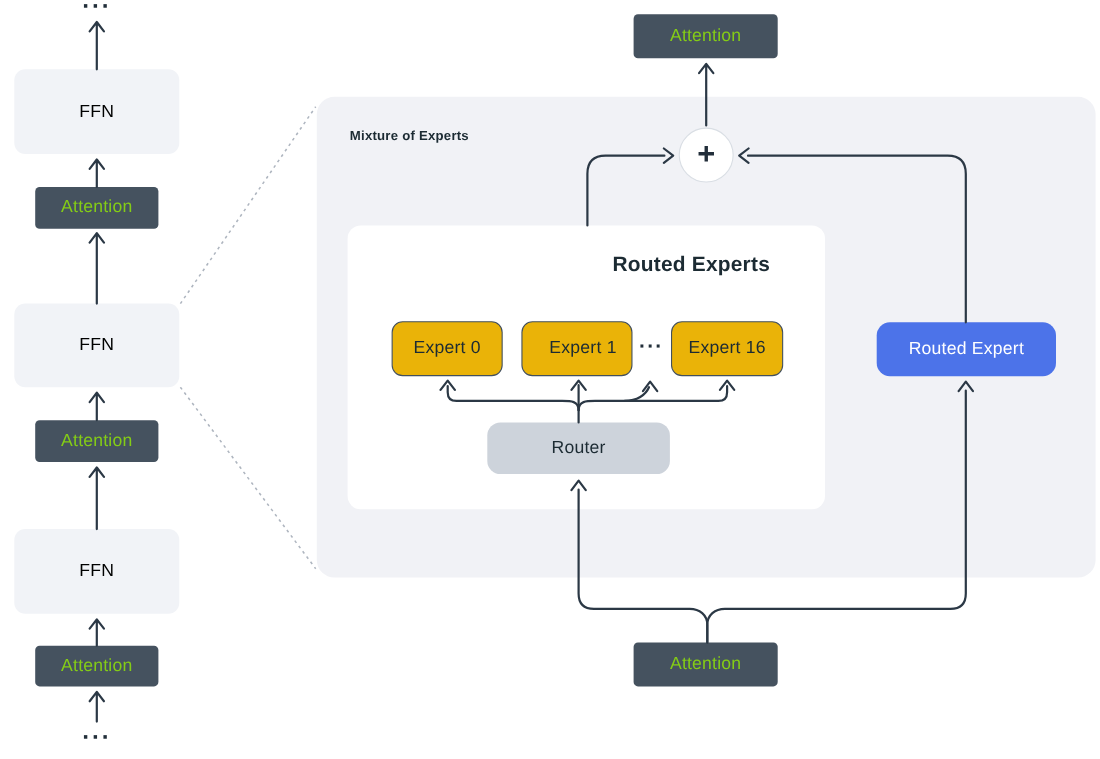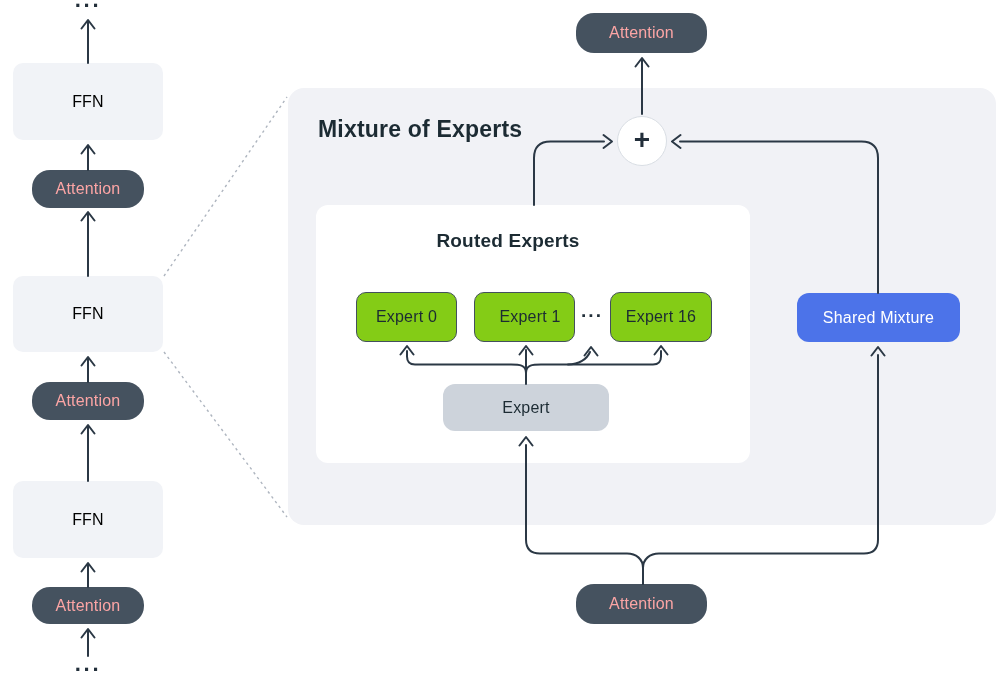--- a/index.html
+++ b/index.html
@@ -15,22 +15,22 @@
   .box {
     position: absolute;
     display: flex;
     align-items: center;
     justify-content: center;
     font-size: 16px;
     letter-spacing: 0.2px;
     white-space: nowrap;
   }
   .light-box  { background: #f1f3f7; border-radius: 10px; color: #000000; }
-  .dark-box   { background: #45525f; border-radius: 18px;  color: #fca5a5; }
-  .expert-box { background: #84cc16; border: 1.5px solid #43505d; border-radius: 10px; color: #1c2b33; text-align: center; }
+  .dark-box   { background: #45525f; border-radius: 4px;  color: #84cc16; }
+  .expert-box { background: #eab308; border: 1.5px solid #43505d; border-radius: 10px; color: #1c2b33; text-align: center; }
   .router-box { background: #cdd3db; border-radius: 12px; color: #1c2b33; }
   .shared-box { background: #4c73e9; border-radius: 12px; color: #ffffff; }
 
   .ellipsis {
     position: absolute;
     width: 60px;
     text-align: center;
     font-size: 22px;
     font-weight: 700;
     letter-spacing: 1.5px;
@@ -42,37 +42,37 @@
   .moe-panel {
     position: absolute;
     left: 288px; top: 88px;
     width: 708px; height: 437px;
     background: #f1f2f6;
     border-radius: 16px;
   }
   .moe-title {
     position: absolute;
     left: 318px; top: 116px;
-    font-size: 23px;
+    font-size: 12px;
     font-weight: 600;
     letter-spacing: 0.2px;
     color: #1c2b33;
   }
   .routed-panel {
     position: absolute;
     left: 316px; top: 205px;
     width: 434px; height: 258px;
     background: #ffffff;
     border-radius: 12px;
   }
   .routed-title {
     position: absolute;
     left: 316px; top: 230px;
     width: 384px;
-    text-align: center;
+    text-align: right;
     font-size: 19px;
     font-weight: 600;
     letter-spacing: 0.2px;
     color: #1c2b33;
   }
   .mid-dots {
     position: absolute;
     left: 577px; top: 307px;
     width: 30px;
     text-align: center;
@@ -146,23 +146,23 @@
 <div class="routed-title">Routed Experts</div>
 
 <div class="box expert-box" style="left:356px; top:292px; width:101px; height:50px;">Expert 0</div>
 
 <div class="box expert-box" style="left:474px; top:292px; width:101px; height:50px;padding-left:11px;">Expert 1</div>
 
 <div class="mid-dots">···</div>
 
 <div class="box expert-box" style="left:610px; top:292px; width:102px; height:50px;">Expert 16</div>
 
-<div class="box router-box" style="left:443px; top:384px; width:166px; height:47px;">Expert</div>
+<div class="box router-box" style="left:443px; top:384px; width:166px; height:47px;">Router</div>
 
-<div class="box shared-box" style="left:797px; top:293px; width:163px; height:49px;">Shared Mixture</div>
+<div class="box shared-box" style="left:797px; top:293px; width:163px; height:49px;">Routed Expert</div>
 
 <div class="plus-circle">+</div>
 
 <div class="box dark-box" style="left:576px; top:13px; width:131px; height:40px;">Attention</div>
 
 <div class="box dark-box" style="left:576px; top:584px; width:131px; height:40px;">Attention</div>
 
 <svg class="wires" width="1000" height="690" viewBox="0 0 1000 690">
 
   <path class="dotted" d="M164 276L287 97"></path>

